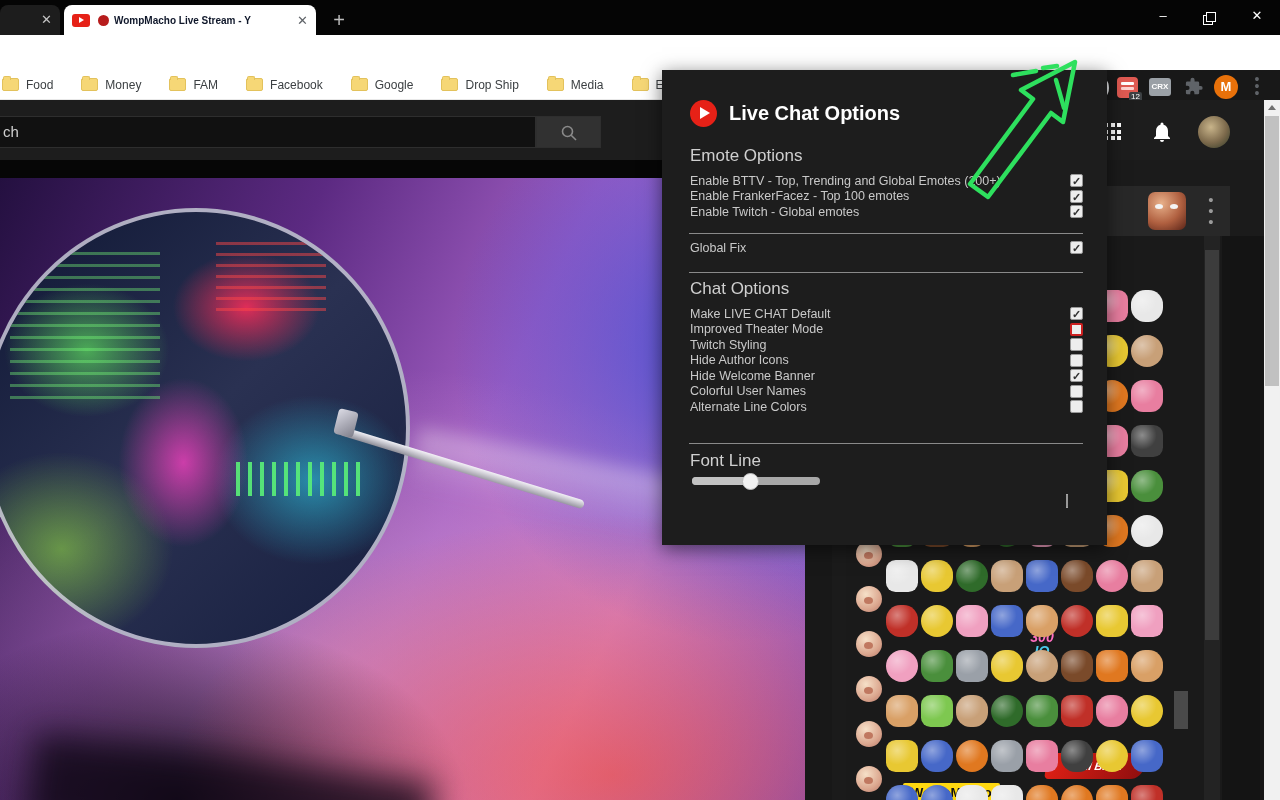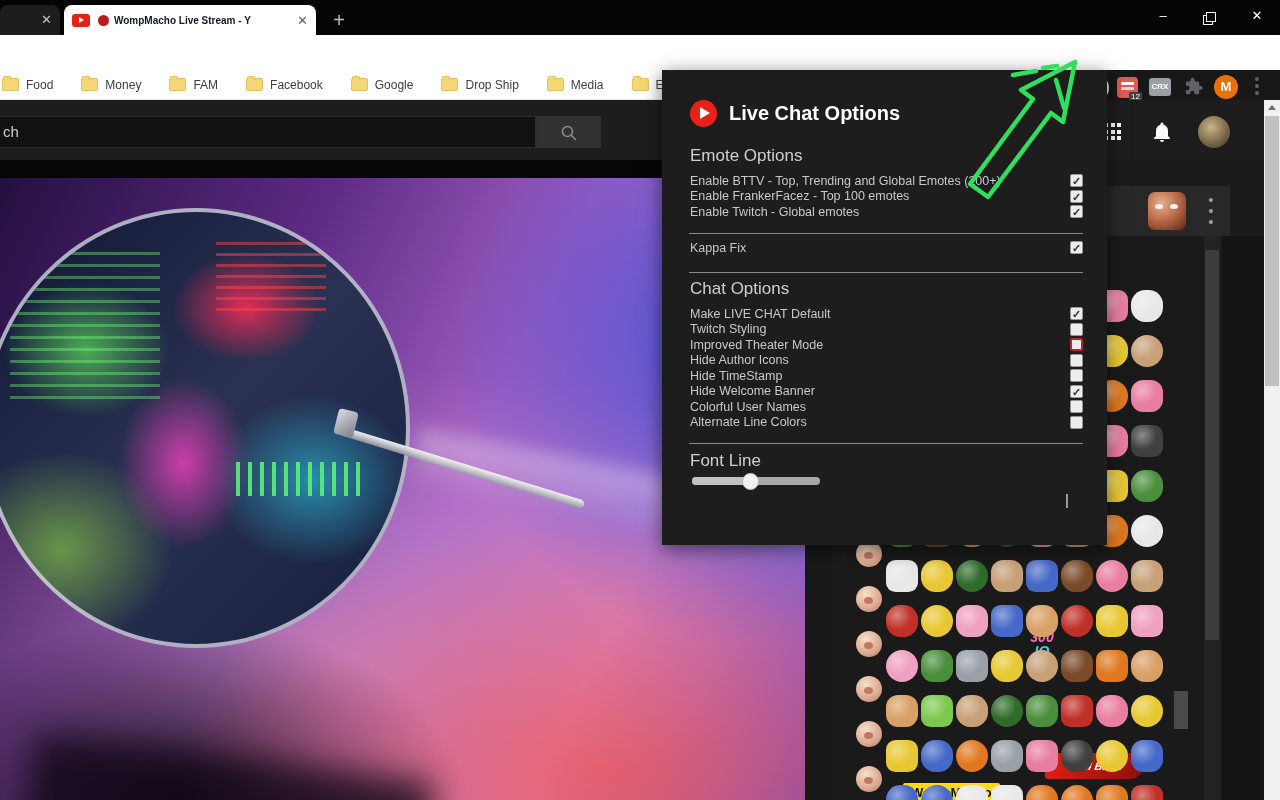--- a/index.html
+++ b/index.html
@@ -608,45 +608,41 @@
           <span class="cb">✓</span>
         </div>
         <div class="opt-row">
           <span class="opt-label">Enable Twitch - Global emotes</span>
           <span class="cb">✓</span>
         </div>
       </div>
     <div class="divider" style="top:163px;"></div>
     <div class="rows" style="top:170px;" id="kappa-row">
         <div class="opt-row">
-          <span class="opt-label">Kappa Fix</span>
+          <span class="opt-label">Global Fix</span>
           <span class="cb">✓</span>
         </div>
       </div>
     <div class="divider" style="top:202px;"></div>
     <div class="pop-h" style="top:209px;">Chat Options</div>
     <div class="rows" style="top:236px;" id="chat-rows">
         <div class="opt-row">
           <span class="opt-label">Make LIVE CHAT Default</span>
           <span class="cb">✓</span>
         </div>
         <div class="opt-row">
+          <span class="opt-label">Improved Theater Mode</span>
+          <span class="cb hl"></span>
+        </div>
+        <div class="opt-row">
           <span class="opt-label">Twitch Styling</span>
           <span class="cb"></span>
         </div>
         <div class="opt-row">
-          <span class="opt-label">Improved Theater Mode</span>
-          <span class="cb hl"></span>
-        </div>
-        <div class="opt-row">
           <span class="opt-label">Hide Author Icons</span>
-          <span class="cb"></span>
-        </div>
-        <div class="opt-row">
-          <span class="opt-label">Hide TimeStamp</span>
           <span class="cb"></span>
         </div>
         <div class="opt-row">
           <span class="opt-label">Hide Welcome Banner</span>
           <span class="cb">✓</span>
         </div>
         <div class="opt-row">
           <span class="opt-label">Colorful User Names</span>
           <span class="cb"></span>
         </div>

